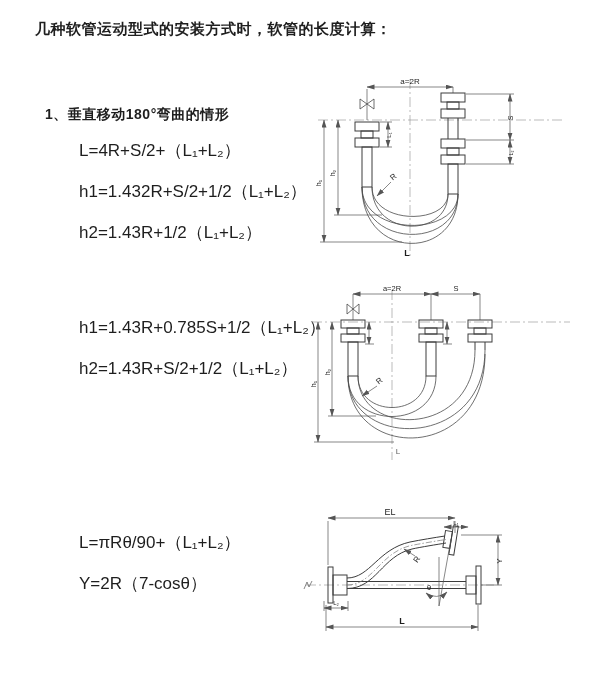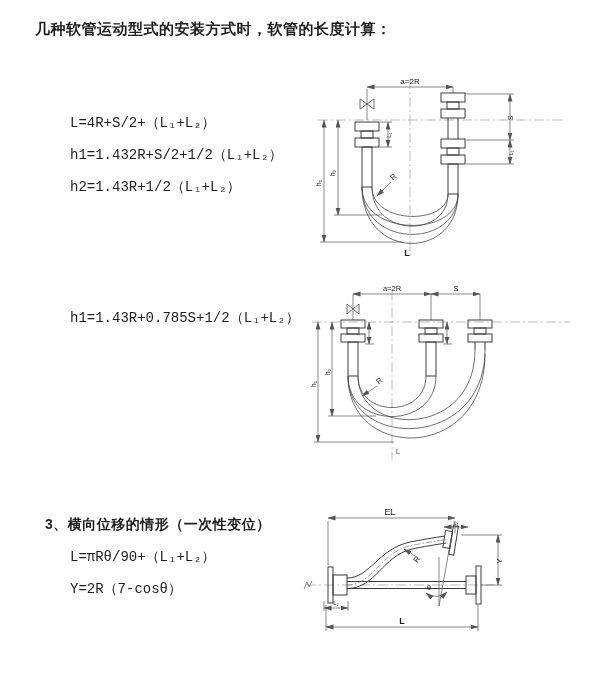--- a/index.html
+++ b/index.html
@@ -10,39 +10,40 @@
   }
   .page-title{
     position:absolute;left:35px;top:20px;font-size:15px;font-weight:700;
     letter-spacing:.5px;white-space:nowrap;
   }
   .section{position:absolute;left:45px;}
   .sec1{top:106px;}
   .sec2{top:301px;}
   .sec3{top:516px;}
   .sec-heading{font-size:14px;font-weight:700;letter-spacing:.5px;margin:0 0 9px 0;white-space:nowrap;}
-  .formula{font-size:14px;font-weight:400;margin:3px;padding-left:22px;line-height:29px;white-space:nowrap;font-family:Liberation Mono, monospace;}
+  .formula{font-size:17px;font-weight:400;margin:12px;padding-left:22px;line-height:29px;white-space:nowrap;}
   .diagram{position:absolute;text-align:right;}
   .dg1{left:310px;top:75px;}
   .dg2{left:306px;top:282px;}
   .dg3{left:298px;top:505px;}
   
   .ol{stroke:#3c3c3c;stroke-width:1;fill:none;}
   .ol2{stroke:#4a4a4a;stroke-width:.8;fill:none;}
   .dl{stroke:#555;stroke-width:.7;fill:none;}
   .cl{stroke:#8d8d8d;stroke-width:.6;fill:none;stroke-dasharray:10 3 2 3;}
   .hcl{stroke:#777;stroke-width:.7;fill:none;stroke-dasharray:6 2 1.5 2;}
   .dt{fill:#1e1e1e;font-family:"Liberation Sans","DejaVu Sans",sans-serif;}
 </style>
 </head>
 <body>
 
 <div class="page-title">几种软管运动型式的安装方式时，软管的长度计算：</div>
 
 <div class="section sec1">
+  <p class="sec-heading">1、垂直移动180°弯曲的情形</p>
   <p class="formula">L=4R+S/2+（L₁+L₂）</p>
   <p class="formula">h1=1.432R+S/2+1/2（L₁+L₂）</p>
   <p class="formula">h2=1.43R+1/2（L₁+L₂）</p>
 </div>
 
 <div class="diagram dg1">
 <svg width="260" height="185" viewBox="0 0 260 185">
   <defs>
     <marker id="m1" markerWidth="8" markerHeight="6" refX="7.5" refY="2.5" orient="auto-start-reverse" markerUnits="userSpaceOnUse">
       <path d="M0,0 L8,2.5 L0,5 Z" fill="#555"></path>
@@ -131,20 +132,21 @@
     <text class="dt" x="85" y="104" font-size="8" text-anchor="middle" transform="rotate(-40 85 104)">R</text>
     <path class="dl" d="M81,107 L67,121" marker-end="url(#m1)"></path>
   </g>
 
   <text class="dt" x="97" y="181" font-size="9" font-weight="bold" text-anchor="middle">L</text>
 </svg>
 </div>
 
 <div class="section sec2">
   <p class="formula">h1=1.43R+0.785S+1/2（L₁+L₂）</p>
+  <p class="formula">h2=1.43R+S/2+1/2（L₁+L₂）</p>
 </div>
 
 <div class="diagram dg2">
 <svg width="272" height="182" viewBox="0 0 272 182">
   <defs>
     <marker id="m2" markerWidth="8" markerHeight="6" refX="7.5" refY="2.5" orient="auto-start-reverse" markerUnits="userSpaceOnUse">
       <path d="M0,0 L8,2.5 L0,5 Z" fill="#555"></path>
     </marker>
     <pattern id="hp2" width="4" height="4" patternUnits="userSpaceOnUse">
       <path d="M0,0 L4,4 M4,0 L0,4" stroke="#6a6a6a" stroke-width="0.5"></path>
@@ -218,21 +220,20 @@
   <g>
     <text class="dt" x="75" y="101" font-size="8" text-anchor="middle" transform="rotate(-40 75 101)">R</text>
     <path class="dl" d="M71,104 L56,114" marker-end="url(#m2)"></path>
   </g>
 
   <text class="dt" x="92" y="172" font-size="8" text-anchor="middle" opacity="0.75">L</text>
 </svg>
 </div>
 
 <div class="section sec3">
-  <p class="sec-heading">3、横向位移的情形（一次性变位）</p>
   <p class="formula">L=πRθ/90+（L₁+L₂）</p>
   <p class="formula">Y=2R（7-cosθ）</p>
 </div>
 
 <div class="diagram dg3">
 <svg width="298" height="142" viewBox="0 0 298 142">
   <defs>
     <marker id="m3" markerWidth="8" markerHeight="6" refX="7.5" refY="2.5" orient="auto-start-reverse" markerUnits="userSpaceOnUse">
       <path d="M0,0 L8,2.5 L0,5 Z" fill="#555"></path>
     </marker>

